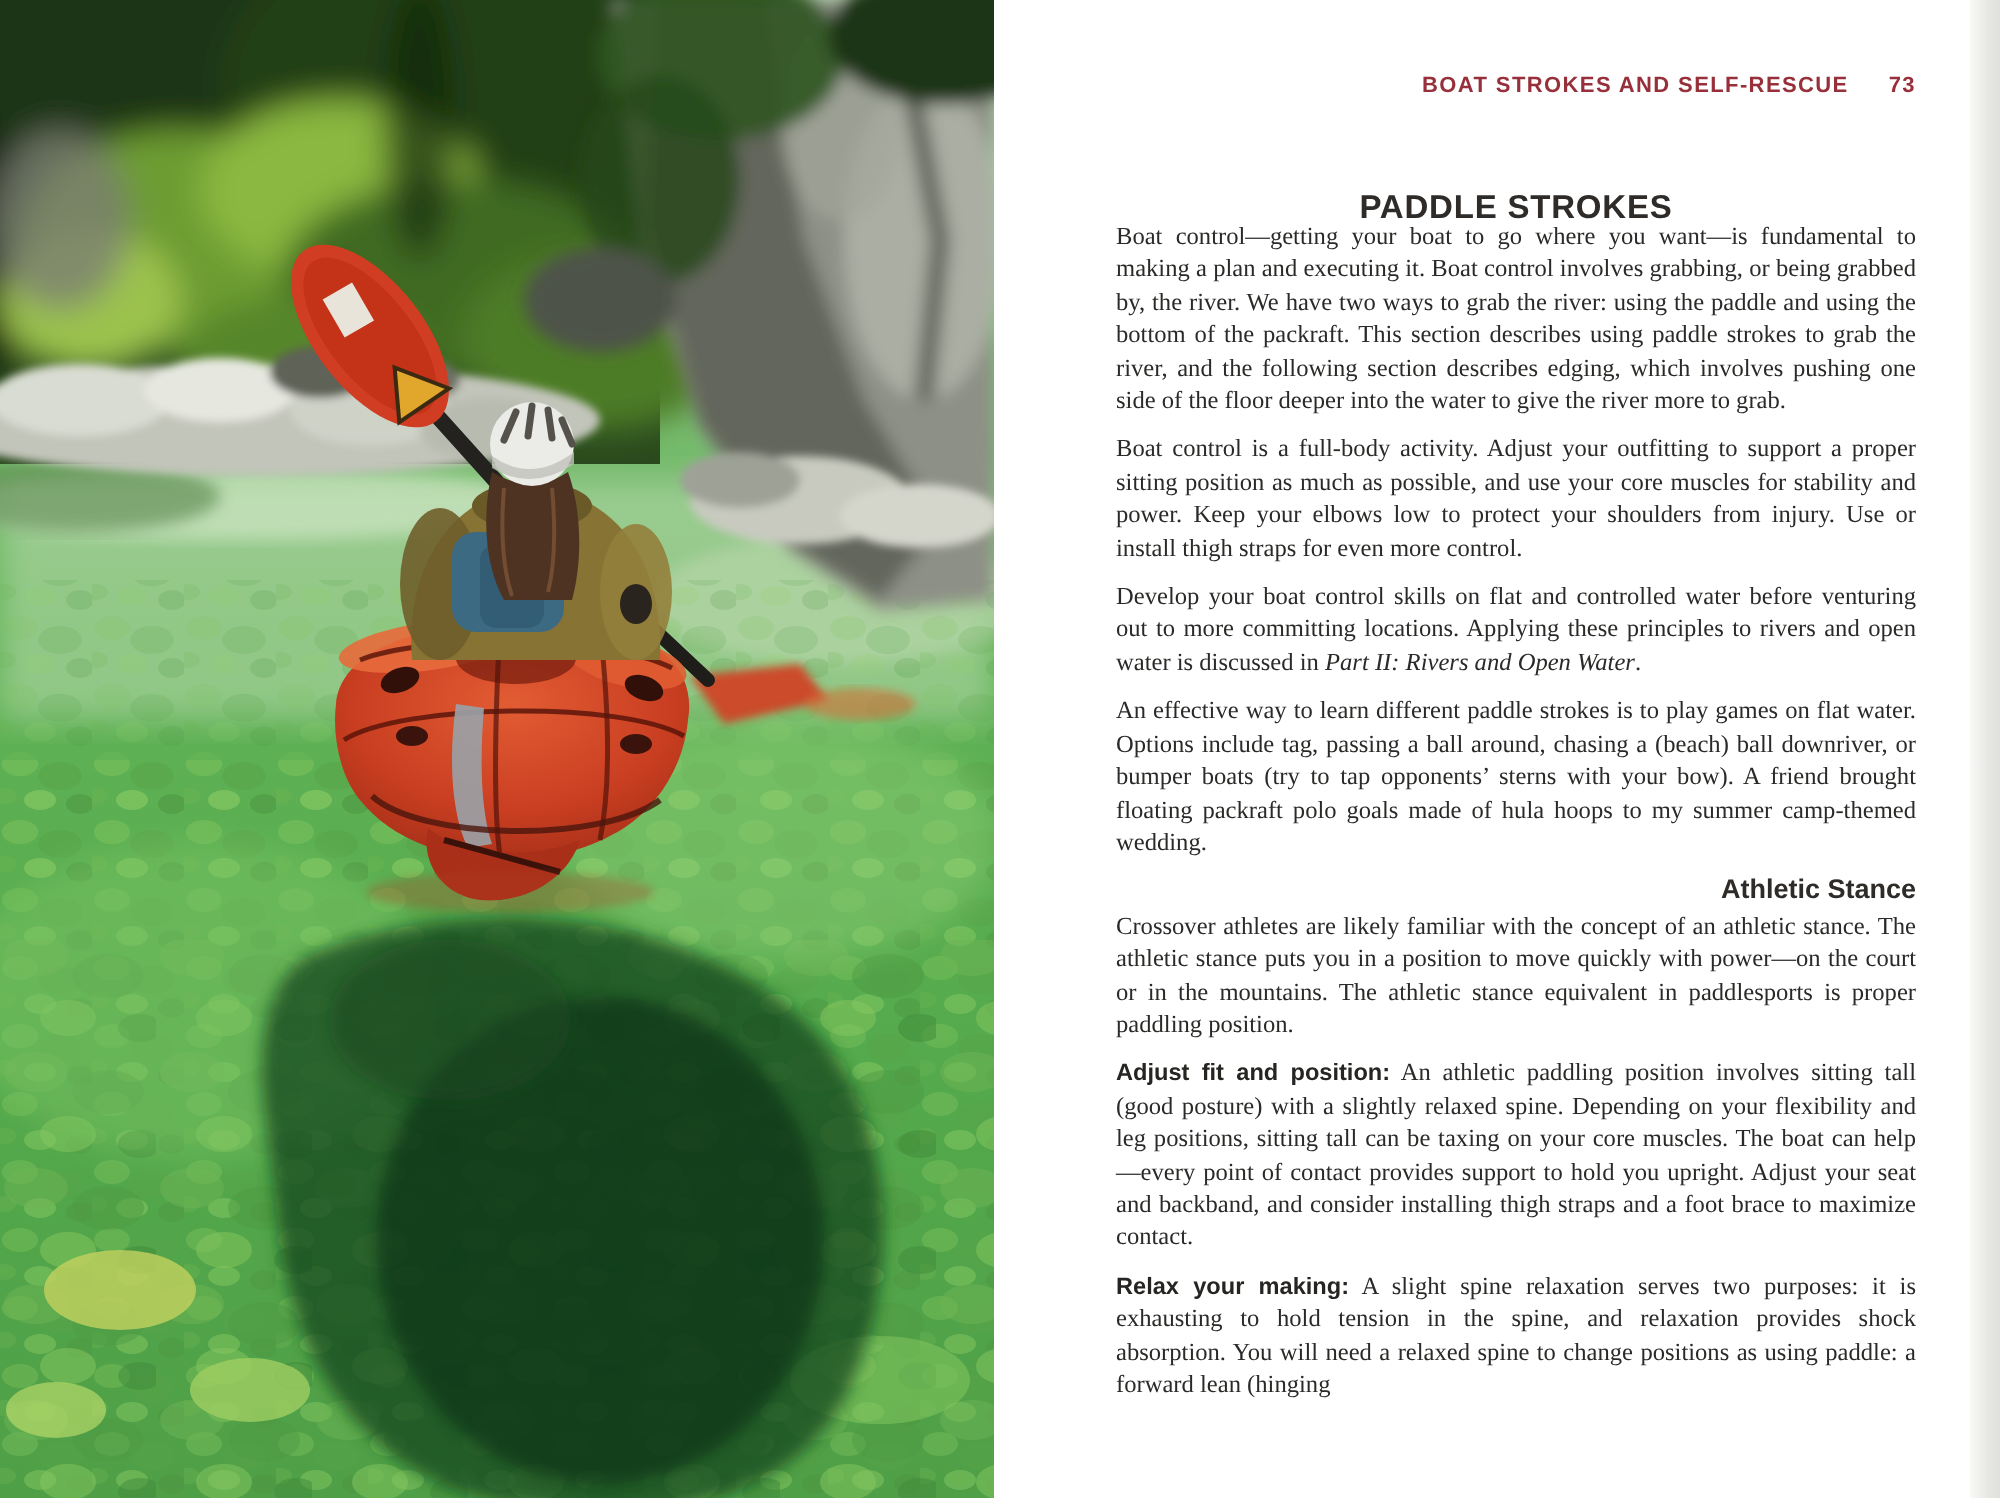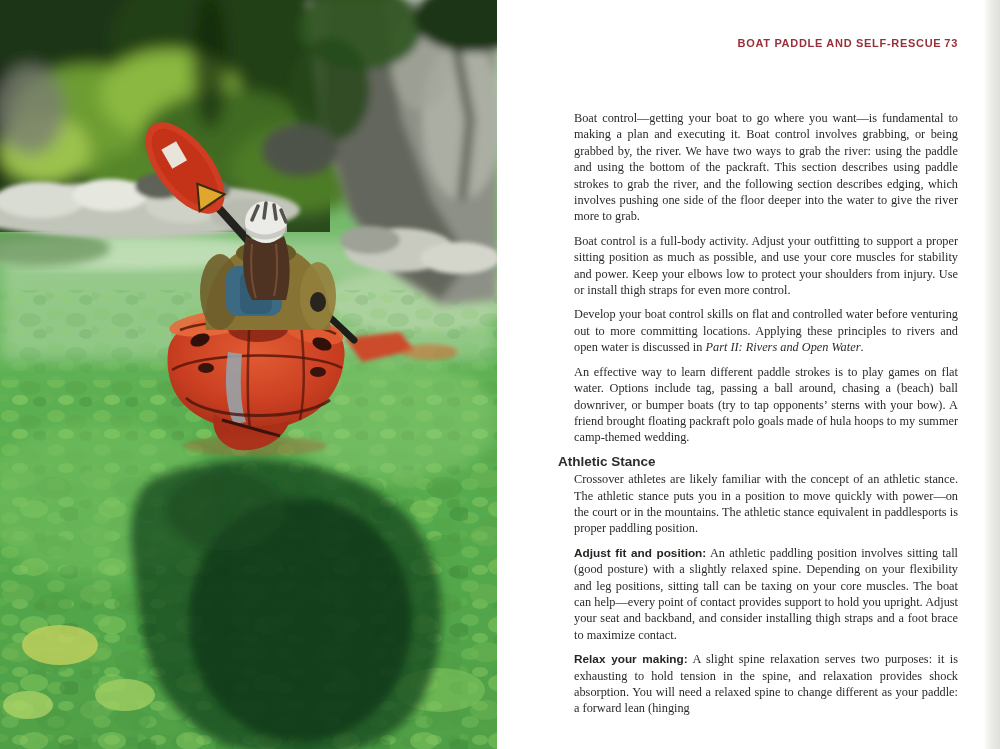--- a/index.html
+++ b/index.html
@@ -13,34 +13,34 @@
   .photo svg { display:block; width:497px; height:749px; }
   .edge-strip {
     position:absolute; right:0; top:0; width:15px; height:749px;
     background:linear-gradient(to right,#f9f9f7,#e7e7e4 60%,#e0e0dd);
   }
   .running-head {
     position:absolute; top:37px; left:558px; width:400px; text-align:right;
     font-family:"Liberation Sans", sans-serif; font-weight:bold;
     font-size:11px; letter-spacing:0.7px; color:#97303a; white-space:nowrap;
   }
-  .running-head .pagenum { margin-left:3px; }
+  .running-head .pagenum { margin-left:20px; }
   .page-title {
     position:absolute; top:84px; left:558px; width:400px; text-align:center;
     font-family:"Liberation Sans", sans-serif; font-weight:bold;
     font-size:16.5px; letter-spacing:0.4px; color:#2e2b28;
   }
   .body-col {
     position:absolute; top:110px; left:558px; width:400px;
     font-size:12.3px; line-height:16.4px; text-align:justify;
   }
-  .body-col p { margin:0 0 8px 16px; }
+  .body-col p { margin:0 0 8px 0; }
   .section-heading {
     font-family:"Liberation Sans", sans-serif; font-weight:bold;
-    font-size:13.5px; color:#2e2b28; margin:5px 0 1px 0; text-align:left;
+    font-size:13.5px; color:#2e2b28; margin:5px 0 1px 0; text-align:right;
   }
   .lead-in {
     font-family:"Liberation Sans", sans-serif; font-weight:bold; font-size:11.8px;
     color:#262522;
   }
   .ital { font-style:italic; }
 </style>
 </head>
 <body>
 
@@ -211,29 +211,30 @@
           <line x1="258" y1="206" x2="252" y2="220" stroke="#55524c" stroke-width="3.5" stroke-linecap="round"></line>
           <line x1="266" y1="203" x2="264" y2="218" stroke="#55524c" stroke-width="3.5" stroke-linecap="round"></line>
           <line x1="274" y1="205" x2="276" y2="219" stroke="#55524c" stroke-width="3.5" stroke-linecap="round"></line>
           <line x1="281" y1="210" x2="286" y2="222" stroke="#55524c" stroke-width="3.5" stroke-linecap="round"></line>
         </g>
       </g>
     </svg>
   </figure>
 
   <div class="running-head">
-    <span>BOAT PADDLE AND SELF-RESCUE</span><span class="pagenum">73</span>
+    <span>BOAT STROKES AND SELF-RESCUE</span><span class="pagenum">73</span>
   </div>
 
+  <h1 class="page-title">PADDLE STROKES</h1>
 
   <div class="body-col">
     <p><span>Boat control—getting your boat to go where you want—is fundamental to making a plan and executing it. Boat control involves grabbing, or being grabbed by, the river. We have two ways to grab the river: using the paddle and using the bottom of the packraft. This section describes using paddle strokes to grab the river, and the following section describes edging, which involves pushing one side of the floor deeper into the water to give the river more to grab.</span></p>
     <p><span>Boat control is a full-body activity. Adjust your outfitting to support a proper sitting position as much as possible, and use your core muscles for stability and power. Keep your elbows low to protect your shoulders from injury. Use or install thigh straps for even more control.</span></p>
     <p><span>Develop your boat control skills on flat and controlled water before venturing out to more committing locations. Applying these principles to rivers and open water is discussed in </span><span class="ital">Part II: Rivers and Open Water</span><span>.</span></p>
     <p><span>An effective way to learn different paddle strokes is to play games on flat water. Options include tag, passing a ball around, chasing a (beach) ball downriver, or bumper boats (try to tap opponents’ sterns with your bow). A friend brought floating packraft polo goals made of hula hoops to my summer camp-themed wedding.</span></p>
     <h2 class="section-heading">Athletic Stance</h2>
     <p><span>Crossover athletes are likely familiar with the concept of an athletic stance. The athletic stance puts you in a position to move quickly with power—on the court or in the mountains. The athletic stance equivalent in paddlesports is proper paddling position.</span></p>
     <p><strong class="lead-in">Adjust fit and position:</strong> <span>An athletic paddling position involves sitting tall (good posture) with a slightly relaxed spine. Depending on your flexibility and leg positions, sitting tall can be taxing on your core muscles. The boat can help—every point of contact provides support to hold you upright. Adjust your seat and backband, and consider installing thigh straps and a foot brace to maximize contact.</span></p>
-    <p><strong class="lead-in">Relax your making:</strong> <span>A slight spine relaxation serves two purposes: it is exhausting to hold tension in the spine, and relaxation provides shock absorption. You will need a relaxed spine to change different as your paddle: a forward lean (hinging</span></p>
+    <p><strong class="lead-in">Relax your making:</strong> <span>A slight spine relaxation serves two purposes: it is exhausting to hold tension in the spine, and relaxation provides shock absorption. You will need a relaxed spine to change positions as using paddle: a forward lean (hinging</span></p>
   </div>
 
   <div class="edge-strip"></div>
 </div>
 
 </body></html>

